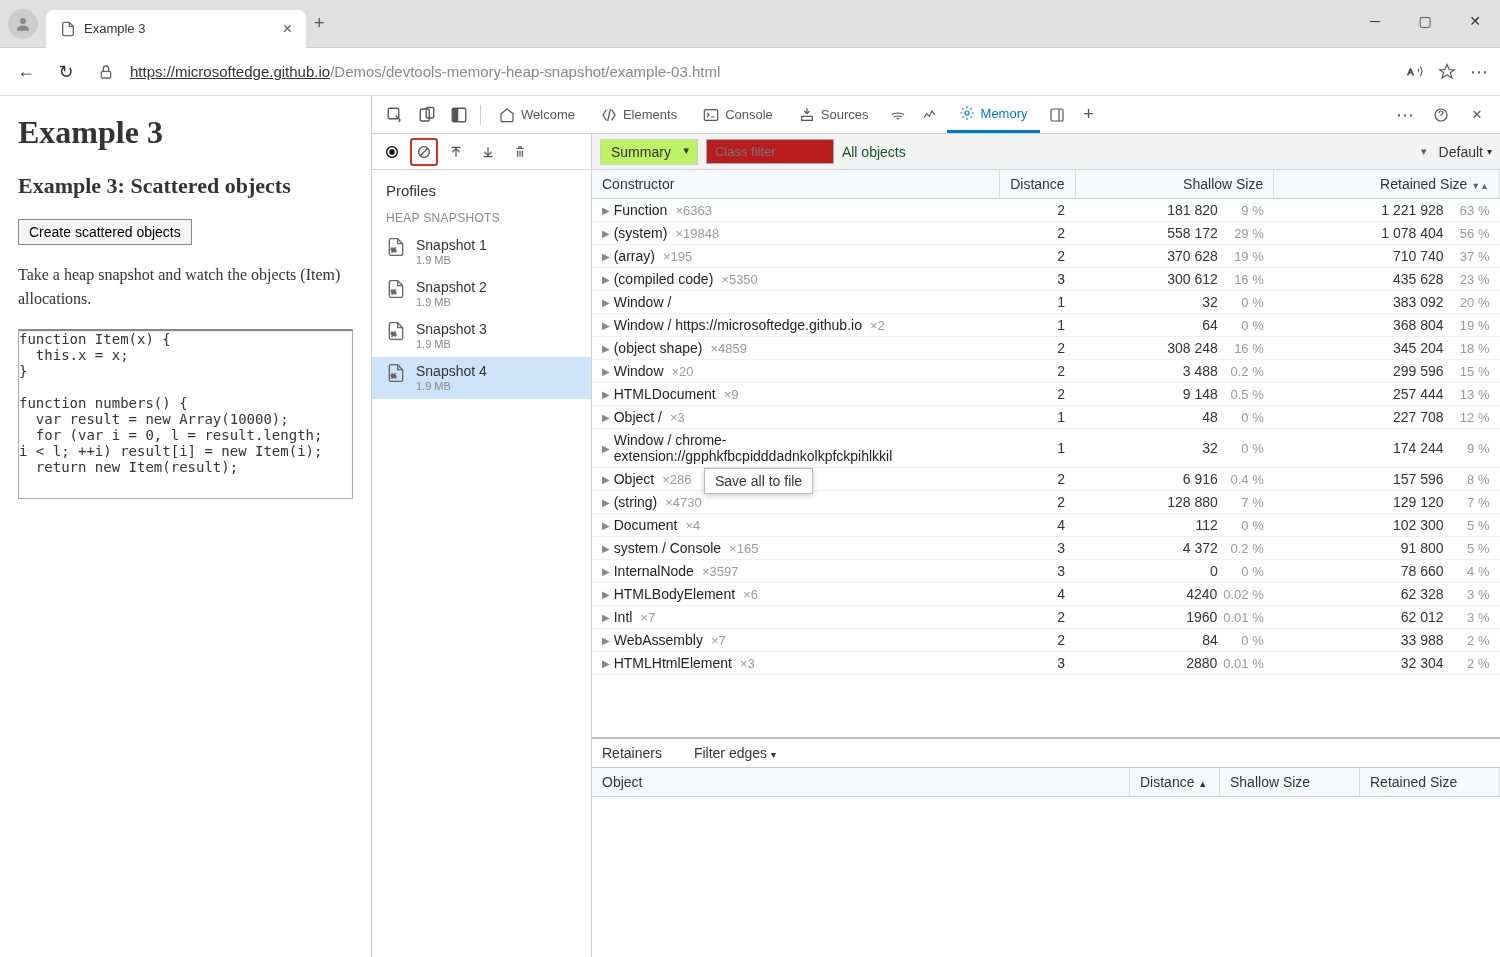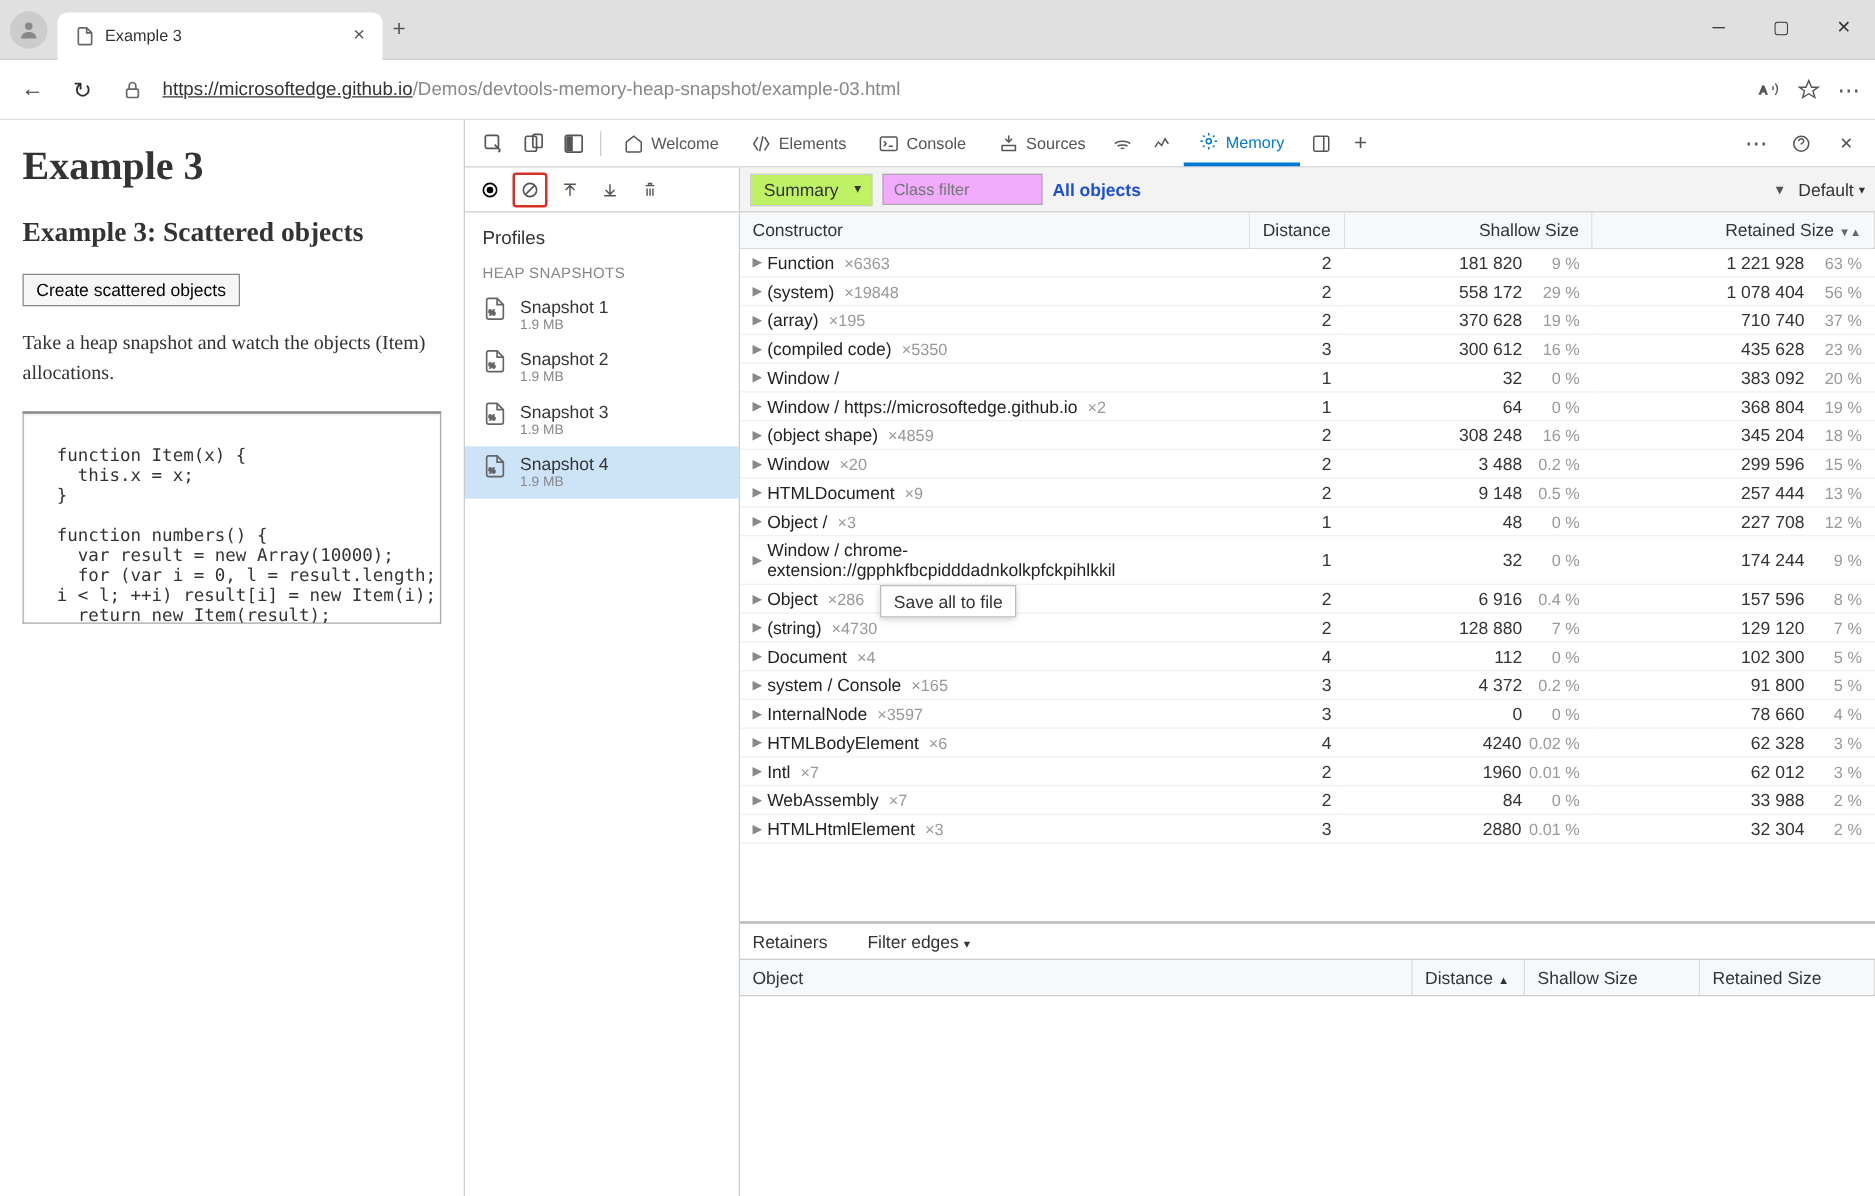--- a/index.html
+++ b/index.html
@@ -23,21 +23,21 @@
     .url-path { color: #888; }
     .toolbar-right { display: flex; gap: 14px; align-items: center; }
     
     
     .content-area { display: flex; height: calc(957px - 96px); }
     .page-panel { width: 372px; padding: 18px; border-right: 1px solid #ccc; overflow: auto; }
     .page-panel h1 { font-size: 32px; font-weight: bold; font-family: Georgia, serif; margin-bottom: 22px; }
     .page-panel h2 { font-size: 22px; font-weight: bold; font-family: Georgia, serif; margin-bottom: 20px; }
     .create-btn { background: #f6f6f6; border: 1px solid #888; padding: 4px 10px; font-size: 14px; cursor: pointer; margin-bottom: 18px; }
     .page-text { font-size: 16px; line-height: 1.5; font-family: Georgia, serif; margin-bottom: 18px; }
-    .code-box { background: #fff; border: 1px solid #aaa; box-shadow: inset 0 1px 2px rgba(0,0,0,0.1); padding: 26px; font-family: Consolas, monospace; font-size: 14px; white-space: pre; overflow: auto; height: 170px; position: relative; border-top: 2px solid #888; }
+    .code-box { background: #fff; border: 1px solid #aaa; box-shadow: inset 0 1px 2px rgba(0,0,0,0.1); padding: 0; font-family: Consolas, monospace; font-size: 14px; white-space: pre; overflow: auto; height: 170px; position: relative; border-top: 2px solid #888; }
     
     
     .devtools { flex: 1; display: flex; flex-direction: column; background: #fff; }
     .dt-tabbar { height: 38px; display: flex; align-items: center; border-bottom: 1px solid #d0d0d0; padding: 0 8px; gap: 2px; }
     .dt-tab-btn { padding: 0 12px; height: 100%; display: flex; align-items: center; gap: 6px; cursor: pointer; color: #555; font-size: 13px; }
     .dt-tab-btn.active { border-bottom: 3px solid #0078d4; color: #0078d4; }
     .dt-icon-only { width: 30px; height: 30px; display: flex; align-items: center; justify-content: center; cursor: pointer; color: #555; }
     .dt-tabbar-right { margin-left: auto; display: flex; gap: 6px; }
     
     .dt-body { display: flex; flex: 1; overflow: hidden; }
@@ -54,22 +54,22 @@
     .snapshot-item.selected { background: #cde3f8; }
     .snapshot-icon { width: 20px; height: 20px; color: #666; }
     .snapshot-name { font-size: 14px; color: #333; line-height: 1.2; }
     .snapshot-size { font-size: 11px; color: #888; line-height: 1.2; }
     
     
     .memory-main { flex: 1; display: flex; flex-direction: column; overflow: hidden; }
     .memory-toolbar { height: 36px; display: flex; align-items: center; gap: 8px; padding: 0 8px; border-bottom: 1px solid #d0d0d0; background: #f3f3f3; }
     .mt-select { background: #bef264; border: 1px solid #ccc; padding: 4px 26px 4px 10px; font-size: 14px; position: relative; cursor: pointer; }
     .mt-select::after { content: "▾"; position: absolute; right: 8px; color: #333; font-size: 11px; }
-    .mt-input { border: 1px solid #aaa; background: #f0abfc; padding: 4px 8px; font-size: 13px; width: 128px; }
-    .mt-label { font-size: 14px; color: #1d4ed8; flex: 1; display: flex; align-items: center; font-weight: bold; }
+    .mt-input { border: 1px solid #aaa; background: #b91c1c; padding: 4px 8px; font-size: 13px; width: 128px; }
+    .mt-label { font-size: 14px; color: #14532d; flex: 1; display: flex; align-items: center; }
     .mt-label::after { content: "▾"; margin-left: auto; margin-right: 4px; font-size: 11px; color: #555; }
     .mt-default { font-size: 14px; color: #333; margin-left: auto; display: flex; align-items: center; gap: 4px; }
     
     .memory-table-wrap { flex: 1; overflow: auto; position: relative; }
     .memory-table { width: 100%; border-collapse: collapse; font-size: 14px; }
     .memory-table th { text-align: left; padding: 6px 10px; background: #f6f9fc; border-bottom: 1px solid #ccc; border-right: 1px solid #ddd; font-weight: 400; color: #333; position: sticky; top: 0; }
     .memory-table th.right { text-align: right; }
     .memory-table td { padding: 3px 10px; border-bottom: 1px solid #f0f0f0; }
     .memory-table .constructor-cell { display: flex; align-items: center; gap: 4px; }
     .disclosure { color: #888; font-size: 10px; cursor: pointer; }

